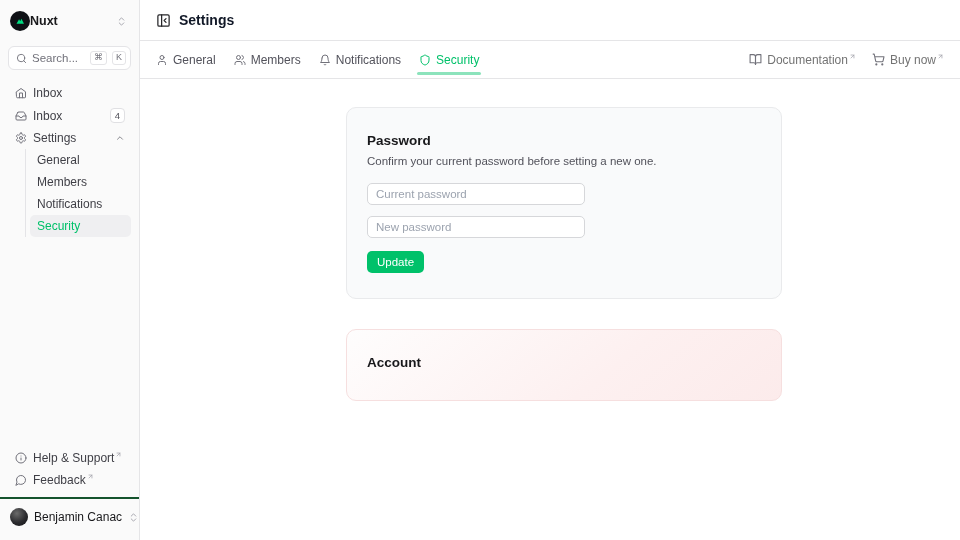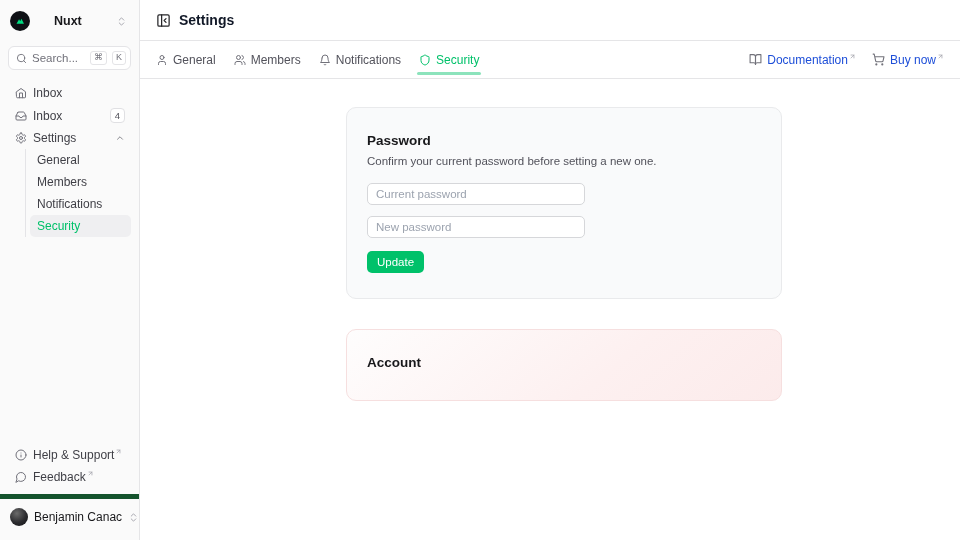--- a/index.html
+++ b/index.html
@@ -3,21 +3,21 @@
 <meta charset="utf-8">
 <style>
   * { margin:0; padding:0; box-sizing:border-box; }
   html,body { width:960px; height:540px; }
   body { font-family:"Liberation Sans", sans-serif; background:#fff; color:#1b1b1f; overflow:hidden; }
   .app { display:flex; width:960px; height:540px; }
 
   
   .sidebar { width:140px; min-width:140px; background:#fafafa; border-right:1px solid #e5e5e7;
              display:flex; flex-direction:column; padding:8px; }
-  .team-row { display:flex; align-items:center; gap:24px; padding:3px 4px 3px 2px; border-radius:6px; margin-bottom:12px; cursor:pointer; }
+  .team-row { display:flex; align-items:center; gap:0; padding:3px 4px 3px 2px; border-radius:6px; margin-bottom:12px; cursor:pointer; }
   .team-logo { width:20px; height:20px; border-radius:50%; background:#0e1015; display:flex; align-items:center; justify-content:center; flex:none; }
   .team-logo svg { width:14px; height:14px; }
   .team-name { font-size:12.5px; font-weight:700; color:#18181b; flex:1; }
   .updown { color:#a1a1aa; flex:none; }
   .updown svg { width:11px; height:11px; display:block; }
 
   .search-box { display:flex; align-items:center; gap:5px; background:#fff; border:1px solid #e4e4e7;
                 border-radius:6px; height:24px; padding:0 4px 0 7px; margin-bottom:12px; cursor:pointer; }
   .search-box svg { width:11px; height:11px; color:#71717a; flex:none; }
   .search-ph { font-size:11.5px; color:#71717a; flex:1; }
@@ -38,21 +38,21 @@
   .sub-item { font-size:12px; color:#3f3f46; padding:4px 7px; border-radius:5px; cursor:pointer; white-space:nowrap; }
   .sub-item.active { color:var(--green); background:#efeff1; }
 
   .sidebar-footer { margin-top:auto; display:flex; flex-direction:column; padding-bottom:4px; }
   .foot-item { display:flex; align-items:flex-start; gap:6px; padding:4px 6px 4px 7px; border-radius:5px; cursor:pointer; color:#3f3f46; }
   .foot-item svg.fi { width:12px; height:12px; color:#71717a; flex:none; margin-top:1px; }
   .foot-label { font-size:12px; white-space:nowrap; }
   .ext { color:#a1a1aa; margin-left:1px; }
   .ext svg { width:7px; height:7px; vertical-align:4px; }
 
-  .user-row { display:flex; align-items:center; gap:6px; border-top:5px solid #14532d; margin:6px -8px 0;
+  .user-row { display:flex; align-items:center; gap:6px; border-top:2px solid #14532d; margin:6px -8px 0;
               padding:9px 10px 2px 10px; cursor:pointer; }
   .avatar { width:18px; height:18px; border-radius:50%; flex:none;
             background:radial-gradient(circle at 38% 30%, #6b6b6b 0%, #2b2b2e 55%, #101013 100%); }
   .user-name { font-size:12px; font-weight:500; color:#18181b; flex:1; white-space:nowrap; }
 
   
   .main { flex:1; display:flex; flex-direction:column; min-width:0; }
   .top-header { height:41px; border-bottom:1px solid #e5e5e7; display:flex; align-items:center; gap:8px; padding:0 16px; flex:none; }
   .panel-btn { color:#27272a; display:flex; cursor:pointer; }
   .panel-btn svg { width:15px; height:15px; }
@@ -61,21 +61,21 @@
   .tab-bar { height:38px; border-bottom:1px solid #e5e5e7; display:flex; align-items:stretch;
              justify-content:space-between; padding:0 16px; flex:none; }
   .tabs { display:flex; gap:18px; }
   .tab { position:relative; display:flex; align-items:center; gap:5px; font-size:12px; color:#52525b; cursor:pointer; }
   .tab svg { width:12px; height:12px; color:#71717a; }
   .tab.active { color:var(--green); font-weight:500; }
   .tab.active svg { color:var(--green); }
   .tab.active .indicator { position:absolute; left:-2px; right:-2px; bottom:3px; height:3px; border-radius:2px;
                            background:rgba(0,193,106,0.45); }
   .top-actions { display:flex; align-items:center; gap:16px; }
-  .action-link { display:flex; align-items:center; gap:5px; font-size:12px; color:#1d4ed8; cursor:pointer; }
+  .action-link { display:flex; align-items:center; gap:5px; font-size:12px; color:#737373; cursor:pointer; }
   .action-link svg.ai { width:13px; height:13px; color:#71717a; }
 
   .content { flex:1; overflow:auto; padding-top:28px; background:#fff; }
   .col { width:464px; margin:0 auto; }
 
   .card { border-radius:10px; padding:25px 20px;margin-left:28px; }
   .card.password { background:#f9fafb; border:1px solid #e9eaec; }
   .card.account { background:linear-gradient(140deg, #fefdfd 0%, #fdf0f0 60%, #fcebeb 100%); border:1px solid #f6dfdf; margin-top:30px; }
   .card-title { font-size:13.5px; font-weight:700; color:#18181b; margin-bottom:5px; }
   .card-desc { font-size:11.5px; line-height:1.45; color:#52525b; margin-bottom:13px; max-width:430px; }

